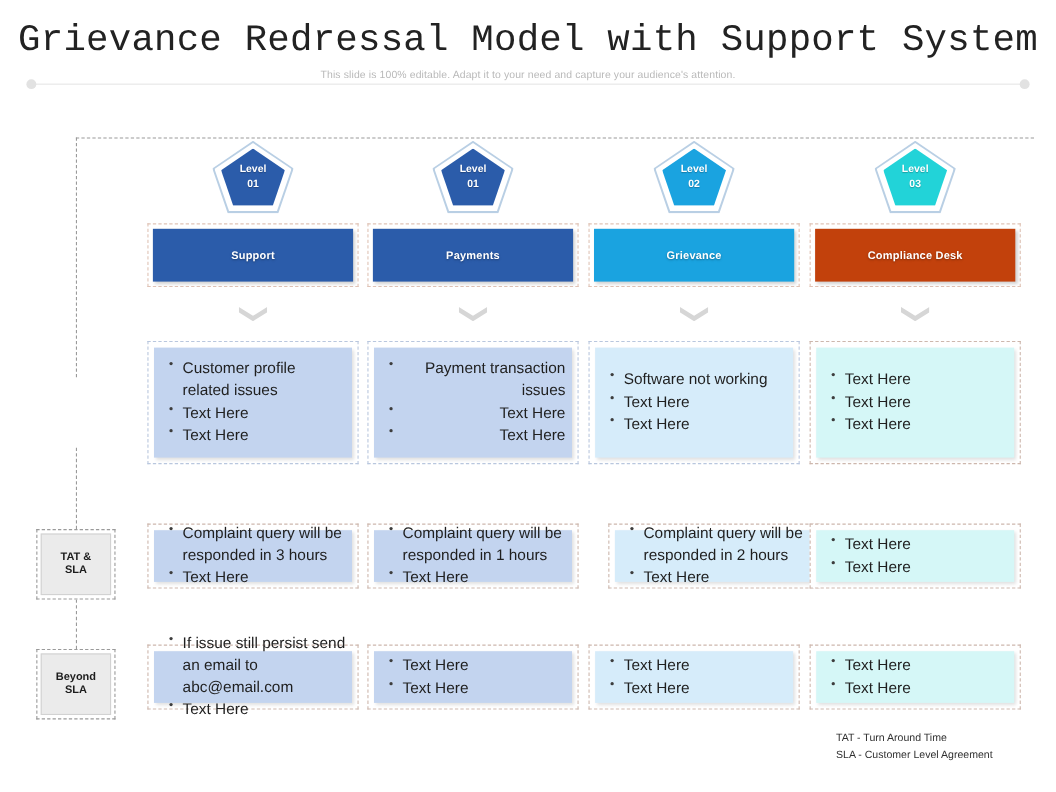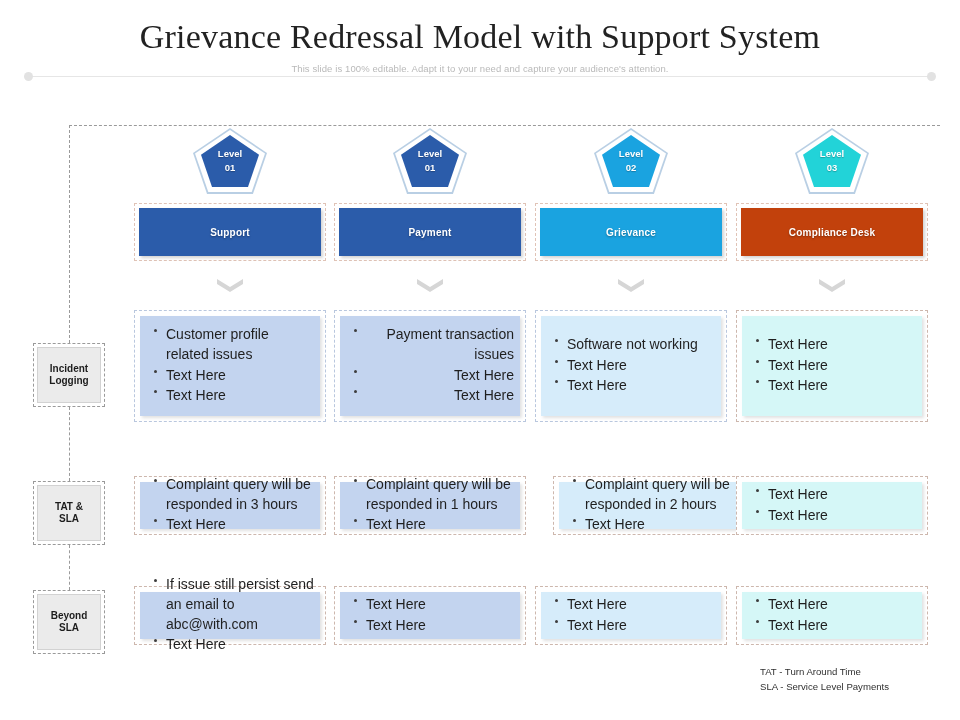--- a/index.html
+++ b/index.html
@@ -7,21 +7,21 @@
     width:960px;height:720px;background:#ffffff;
     font-family:"Liberation Sans", sans-serif;
     overflow:hidden;position:relative;
   }
   #slide{position:absolute;left:0;top:0;width:960px;height:720px;}
 
   
   .title{
     position:absolute;left:0;top:18px;width:960px;text-align:center;
     font-size:34px;color:#222222;letter-spacing:.2px;font-weight:400;
-    font-family:Liberation Serif, serif;
+    font-family:Liberation Mono, monospace;
   }
   .subtitle{
     position:absolute;left:0;top:63px;width:960px;text-align:center;
     font-size:9.5px;color:#b9b9b9;font-weight:400;letter-spacing:.1px;
   }
   .rule{
     position:absolute;left:30px;top:76px;width:900px;height:1px;background:#e6e6e6;
   }
   .rule-dot{
     position:absolute;top:72px;width:9px;height:9px;border-radius:50%;
@@ -140,25 +140,20 @@
   <div class="subtitle">This slide is 100% editable.  Adapt it to your need and capture your audience's attention.</div>
   <div class="rule"></div>
   <div class="rule-dot left"></div>
   <div class="rule-dot right"></div>
 
   <div class="hline"></div>
   <div class="vline" style="top:125px;height:218px;"></div>
   <div class="vline" style="top:407px;height:74px;"></div>
   <div class="vline" style="top:545px;height:45px;"></div>
 
-  <div class="stage" style="left:33px;top:343px;height:64px;">
-    <div class="stage-inner">
-      <span>Incident<br>Logging</span>
-    </div>
-  </div>
   <div class="stage" style="left:33px;top:481px;height:64px;">
     <div class="stage-inner">
       <span>TAT &amp;<br>SLA</span>
     </div>
   </div>
   <div class="stage" style="left:33px;top:590px;height:64px;">
     <div class="stage-inner">
       <span>Beyond<br>SLA</span>
     </div>
   </div>
@@ -191,37 +186,37 @@
     <div class="cbox-inner" style="background:#c3d4ef;">
       <ul>
         <li>Complaint query will be responded in 3 hours</li>
         <li>Text Here</li>
       </ul>
     </div>
   </div>
   <div class="cbox" style="left:134px;top:586px;height:59px;">
     <div class="cbox-inner" style="background:#c3d4ef;">
       <ul>
-        <li>If issue still persist send an email to abc@with.com</li>
+        <li>If issue still persist send an email to abc@email.com</li>
         <li>Text Here</li>
       </ul>
     </div>
   </div>
 
   <div class="pent-wrap" style="left:393px;top:128px;">
     <div class="pent-outer"></div>
     <div class="pent-mid"></div>
     <div class="pent-fill" style="background:#2b5caa;">
       <span>Level</span>
       <span>01</span>
     </div>
   </div>
   <div class="hdrbox" style="left:334px;top:203px;">
     <div class="hdrbox-inner" style="background:#2b5caa;">
-      <span>Payment</span>
+      <span>Payments</span>
     </div>
   </div>
   <div class="chev" style="left:417px;top:279px;"></div>
 
   <div class="cbox blue-dash" style="left:334px;top:310px;height:112px;">
     <div class="cbox-inner" style="background:#c3d4ef;text-align:right;">
       <ul>
         <li>Payment transaction issues</li>
         <li>Text Here</li>
         <li>Text Here</li>
@@ -322,16 +317,16 @@
     <div class="cbox-inner" style="background:#d5f7f7;">
       <ul>
         <li>Text Here</li>
         <li>Text Here</li>
       </ul>
     </div>
   </div>
 
   <div class="legend">
     <div>TAT -  Turn Around Time</div>
-    <div>SLA -  Service Level Payments</div>
+    <div>SLA -  Customer Level Agreement</div>
   </div>
 
 </div>
 
 </body></html>

